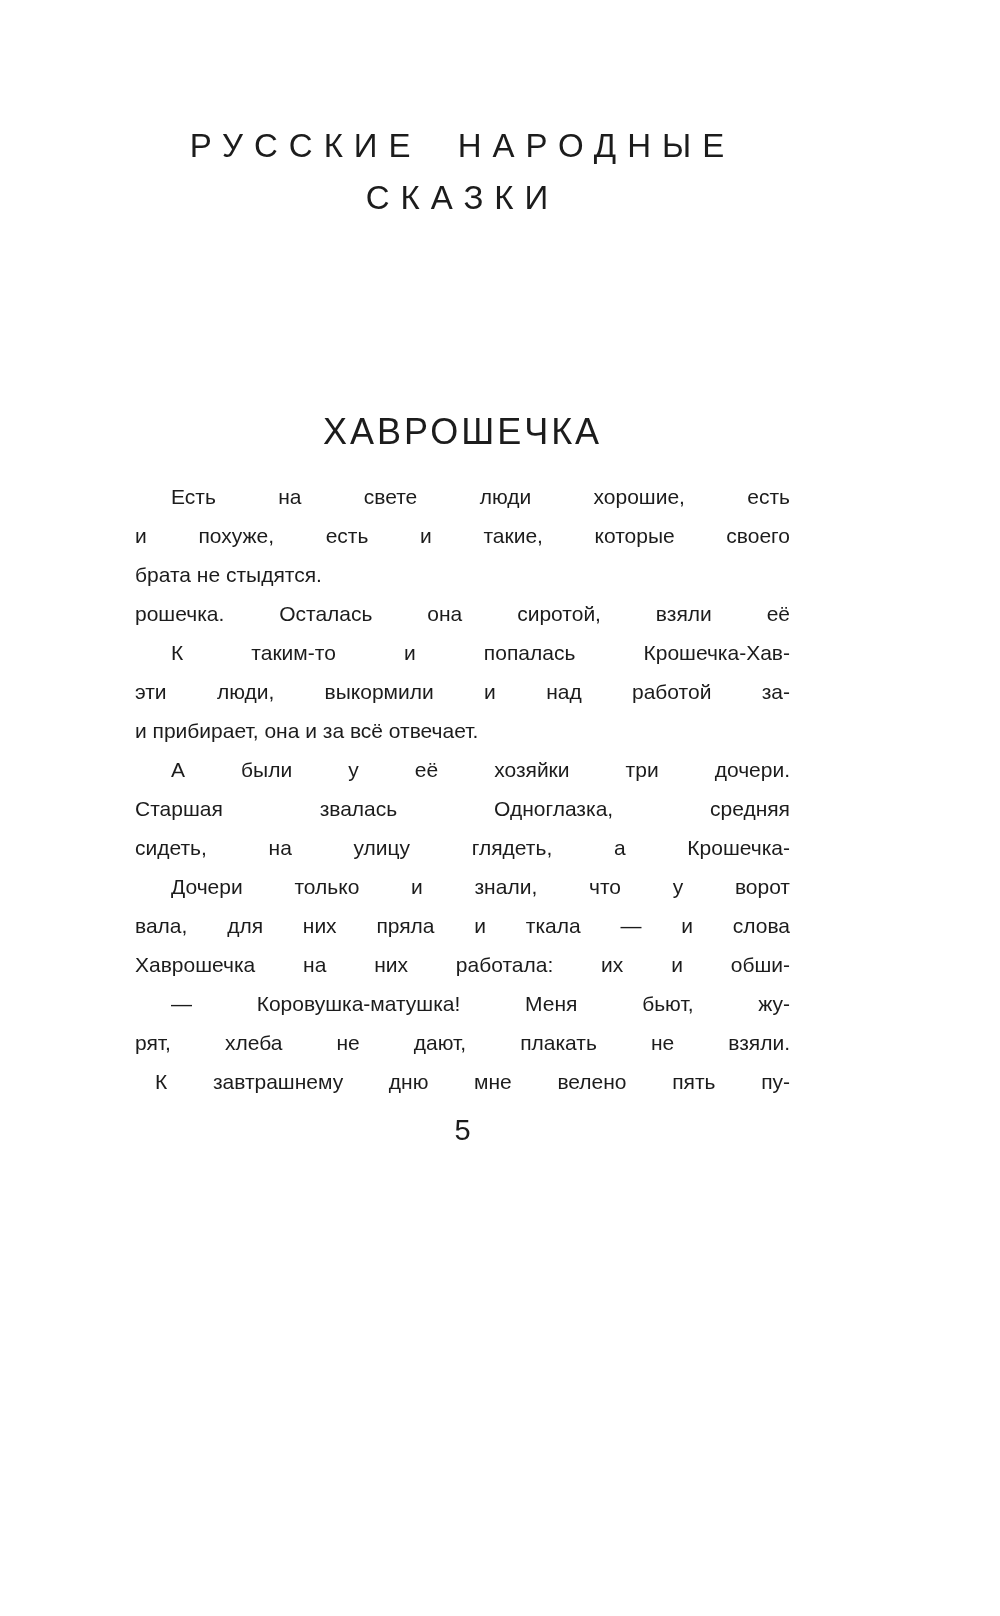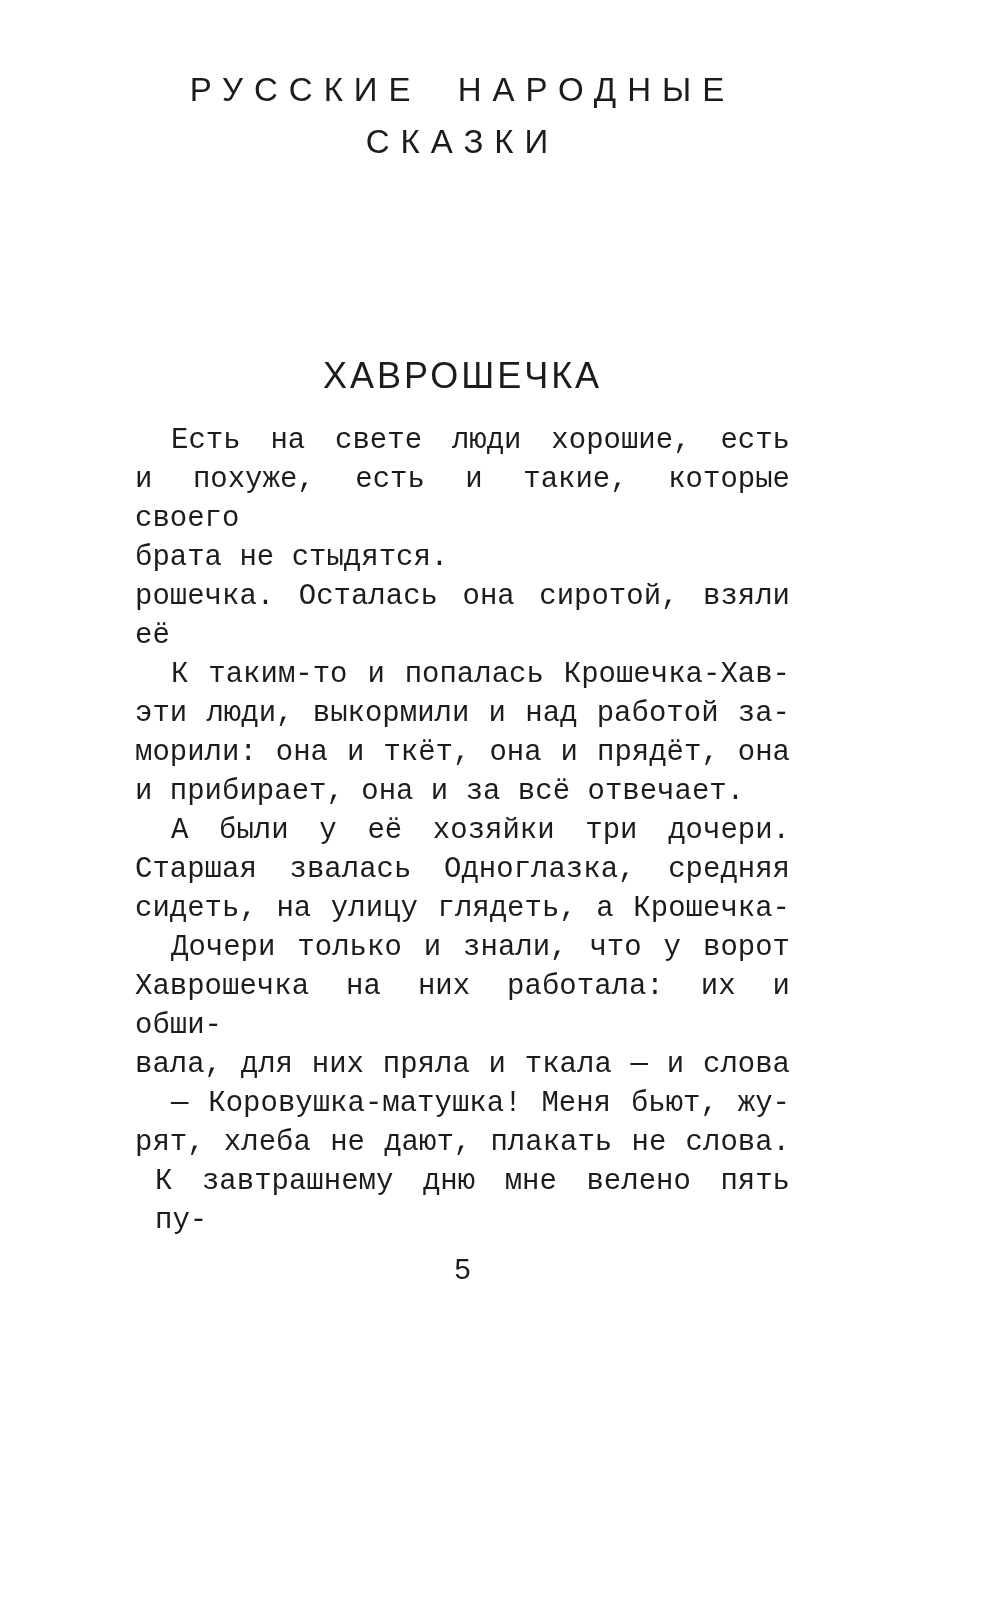--- a/index.html
+++ b/index.html
@@ -8,21 +8,21 @@
     background: #ffffff;
   }
   .page {
     position: relative;
     width: 1000px;
     height: 1616px;
     background: #ffffff;
     font-family: "Liberation Sans", sans-serif;
     color: #1c1c1c;
     box-sizing: border-box;
-    padding-top: 64px;
+    padding-top: 120px;
     overflow: hidden;
   }
   .content {
     width: 655px;
     margin-left: 135px;
   }
   .header {
     text-align: center;
     font-size: 33px;
     font-weight: 400;
@@ -33,23 +33,22 @@
   }
   .story-title {
     margin: 187px 0 24px 0;
     text-align: center;
     font-size: 36px;
     font-weight: 400;
     letter-spacing: 3px;
     line-height: 42px;
   }
   .body-text {
-    font-size: 29px;
+    font-size: 21px;
     line-height: 39px;
-    font-family: Liberation Mono, monospace;
   }
   .para {
     margin: 0;
   }
   .line {
     text-align: justify;
     text-align-last: justify;
   }
   .line.first {
     text-indent: 36px;
@@ -81,34 +80,33 @@
     <div class="body-text">
         <div class="para">
           <div class="line first">Есть на свете люди хорошие, есть</div>
           <div class="line">и похуже, есть и такие, которые своего</div>
           <div class="line last">брата не стыдятся.</div>
         </div>
         <div class="para">
           <div class="line">рошечка. Осталась она сиротой, взяли её</div>
           <div class="line first">К таким-то и попалась Крошечка-Хав-</div>
           <div class="line">эти люди, выкормили и над работой за-</div>
-          <div class="line">морили: она и ткёт, она и прядёт, она</div>
           <div class="line last">и прибирает, она и за всё отвечает.</div>
         </div>
         <div class="para">
           <div class="line first">А были у её хозяйки три дочери.</div>
           <div class="line">Старшая звалась Одноглазка, средняя</div>
         </div>
         <div class="para">
           <div class="line">сидеть, на улицу глядеть, а Крошечка-</div>
           <div class="line first">Дочери только и знали, что у ворот</div>
+          <div class="line">вала, для них пряла и ткала — и слова</div>
           <div class="line">Хаврошечка на них работала: их и обши-</div>
-          <div class="line">вала, для них пряла и ткала — и слова</div>
         </div>
         <div class="para justify-last">
           <div class="line first">— Коровушка-матушка! Меня бьют, жу-</div>
-          <div class="line">рят, хлеба не дают, плакать не слова.</div>
+          <div class="line">рят, хлеба не дают, плакать не взяли.</div>
           <div class="line last">К завтрашнему дню мне велено пять пу-</div>
         </div>
       </div>
     <div class="page-number">5</div>
   </div>
 </div>
 
 </body></html>

